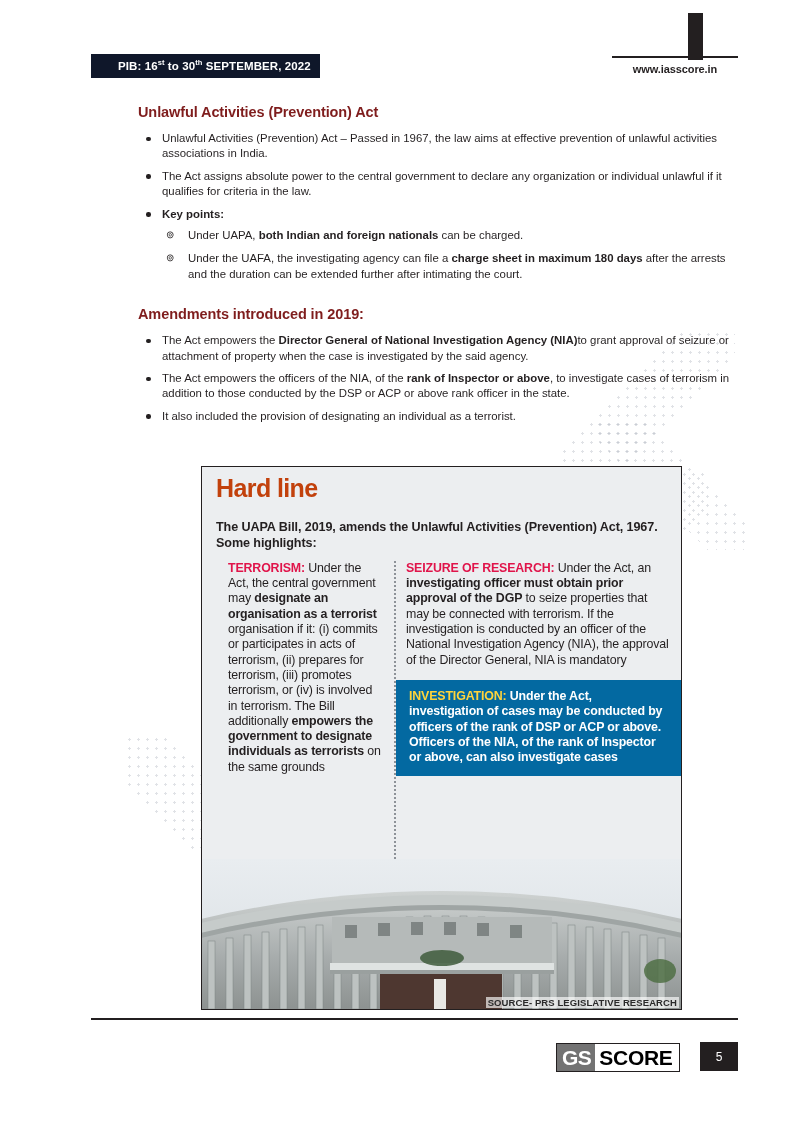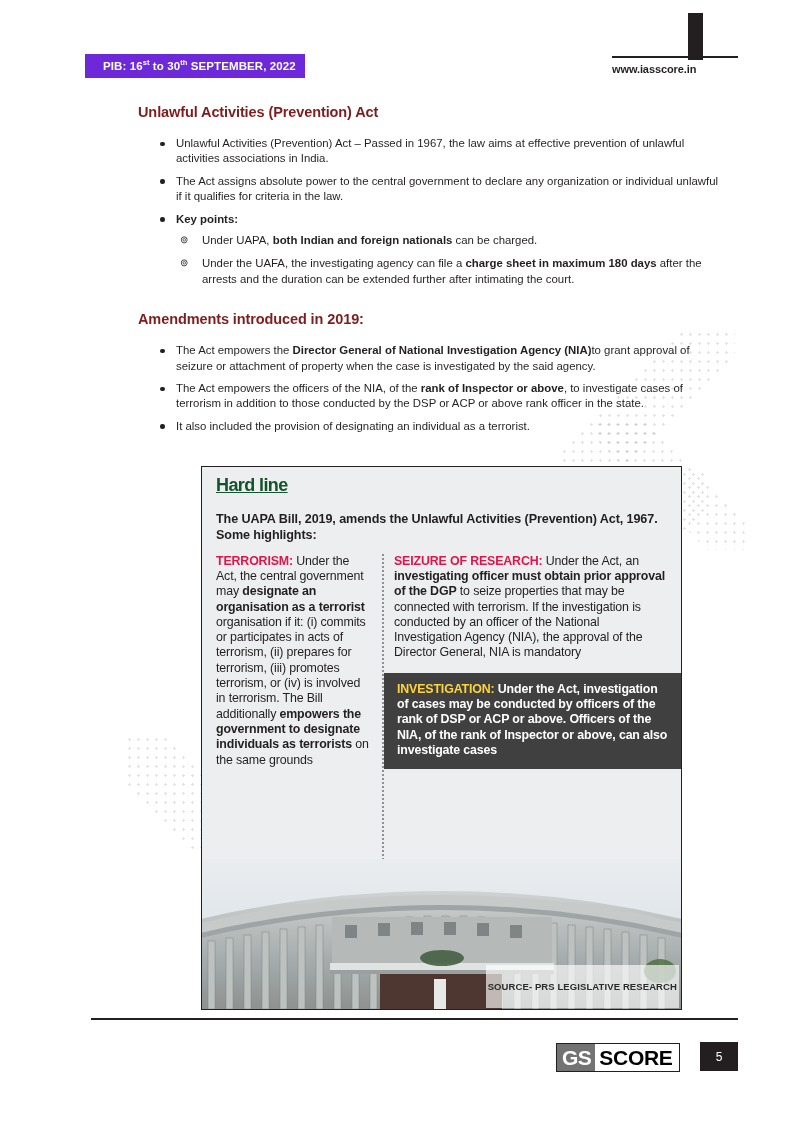--- a/index.html
+++ b/index.html
@@ -36,27 +36,27 @@
   .wm-c { left: 125px; top: 735px; width: 110px; height: 115px;
           -webkit-mask-image: linear-gradient(45deg, transparent 30%, #000 30%, #000 70%, transparent 70%);
           mask-image: linear-gradient(45deg, transparent 30%, #000 30%, #000 70%, transparent 70%); }
   .wm-d { left: 590px; top: 470px; width: 120px; height: 120px;
           -webkit-mask-image: linear-gradient(135deg, transparent 35%, #000 35%, #000 65%, transparent 65%);
           mask-image: linear-gradient(135deg, transparent 35%, #000 35%, #000 65%, transparent 65%); }
 
   
   .pib-badge {
     position: absolute;
-    left: 85px; top: 54px;
-    background: #6d28d9;
+    left: 91px; top: 54px;
+    background: #0f172a;
     color: #ffffff;
     font-weight: bold;
     font-size: 11.5px;
     letter-spacing: .1px;
-    padding: 5px 9px 6px 18px;
+    padding: 5px 9px 6px 27px;
     white-space: nowrap;
     line-height: 1;
   }
   .pib-badge sup { font-size: 7.5px; vertical-align: super; }
 
   .logo-mark {
     position: absolute;
     left: 688px; top: 13px;
     width: 15px; height: 47px;
     background: #231f20;
@@ -64,40 +64,40 @@
   .logo-rule {
     position: absolute;
     left: 612px; top: 56px;
     width: 126px; height: 2px;
     background: #231f20;
   }
   .site-url {
     position: absolute;
     left: 612px; top: 63px;
     width: 126px;
-    text-align: left;
+    text-align: center;
     font-size: 11px;
     font-weight: bold;
     color: #231f20;
     letter-spacing: -.1px;
   }
 
   
   .content { position: absolute; left: 138px; top: 104px; width: 602px; }
 
   h2.sec-title {
     font-size: 14.5px;
     font-weight: bold;
     color: #7f1d1d;
     margin: 0 0 11px 0;
     letter-spacing: -.1px;
   }
   h2.sec-title.second { margin-top: 24px; }
 
-  ul.l1 { list-style: none; margin: 16px; padding: 0; }
+  ul.l1 { list-style: none; margin: 2px; padding: 0; }
   ul.l1 > li {
     position: relative;
     padding-left: 22px;
     margin-bottom: 7px;
     font-size: 11.4px;
     line-height: 15.4px;
     color: #231f20;
     text-align: left;
   }
   ul.l1 > li::before {
@@ -131,57 +131,56 @@
     position: absolute;
     left: 201px; top: 466px;
     width: 479px; height: 542px;
     border: 1.5px solid #231f20;
     background: #eceef0;
     overflow: hidden;
     font-family: "Liberation Sans", sans-serif;
   }
   .info-head { padding: 9px 14px 4px 14px; }
   .info-title {
-    font-size: 18px;
-    font-weight: bold;
-    color: #14532d;
+    font-size: 25px;
+    font-weight: bold;
+    color: #c2410c;
     line-height: 1.02;
     letter-spacing: -.6px;
-    text-decoration: underline;
   }
   .info-sub {
     font-size: 12.6px;
     font-weight: bold;
     color: #231f20;
     line-height: 1.28;
     margin-top: 17px;
     letter-spacing: -.1px;
   }
 
-  .cols { display: flex; padding: 6px 0 0 0; height: 330px; }
+  .cols { display: flex; padding: 6px 0 0 12px; height: 330px; }
   .col-left {
     width: 182px;
     padding: 0 10px 0 14px;
     box-sizing: border-box;
     border-right: 2px dotted #8d9298;
   }
   .col-right { flex: 1; padding: 0 12px 0 10px; box-sizing: border-box; }
 
   .ig-body {
     font-size: 12.4px;
     line-height: 1.235;
     color: #231f20;
     letter-spacing: -.15px;
   }
   .kw-red { color: #e0144a; font-weight: bold; }
   .ig-body b { font-weight: bold; }
 
   .red-box {
     margin: 12px -12px 0 -10px;
-    background: #404040;
+    background: #0369a1;
     color: #ffffff;
     padding: 9px 13px 11px 13px;
     font-size: 12.4px;
     line-height: 1.235;
     font-weight: bold;
     letter-spacing: -.15px;
   }
   .kw-yellow { color: #ffd43b; font-weight: bold; }
 
   
@@ -192,21 +191,21 @@
     overflow: hidden;
   }
   .source {
     position: absolute;
     right: 2px; bottom: 1px;
     font-size: 9.5px;
     font-weight: bold;
     color: #2a2a2a;
     letter-spacing: .1px;
     background: rgba(255,255,255,.65);
-    padding: 16px 2px;
+    padding: 0 2px;
   }
 
   
   .foot-rule {
     position: absolute;
     left: 91px; top: 1018px;
     width: 647px; height: 2px;
     background: #231f20;
   }
   .gs-logo {

